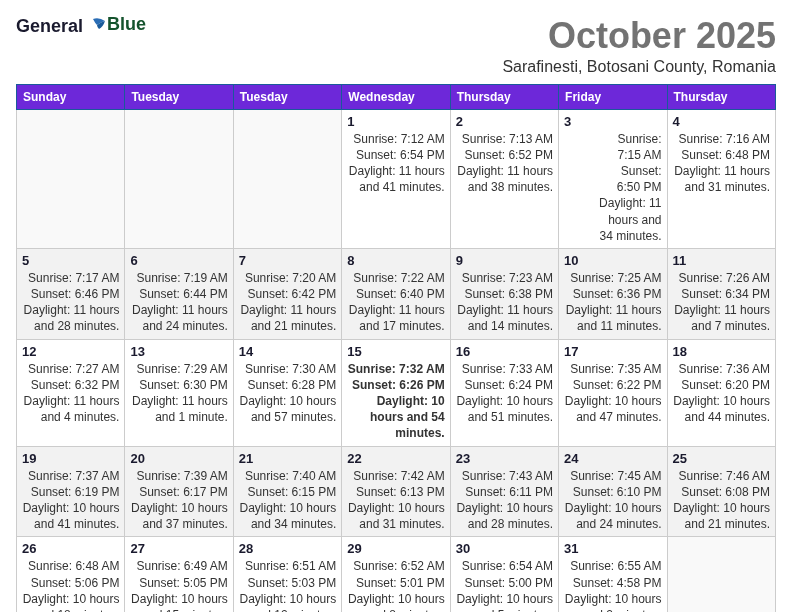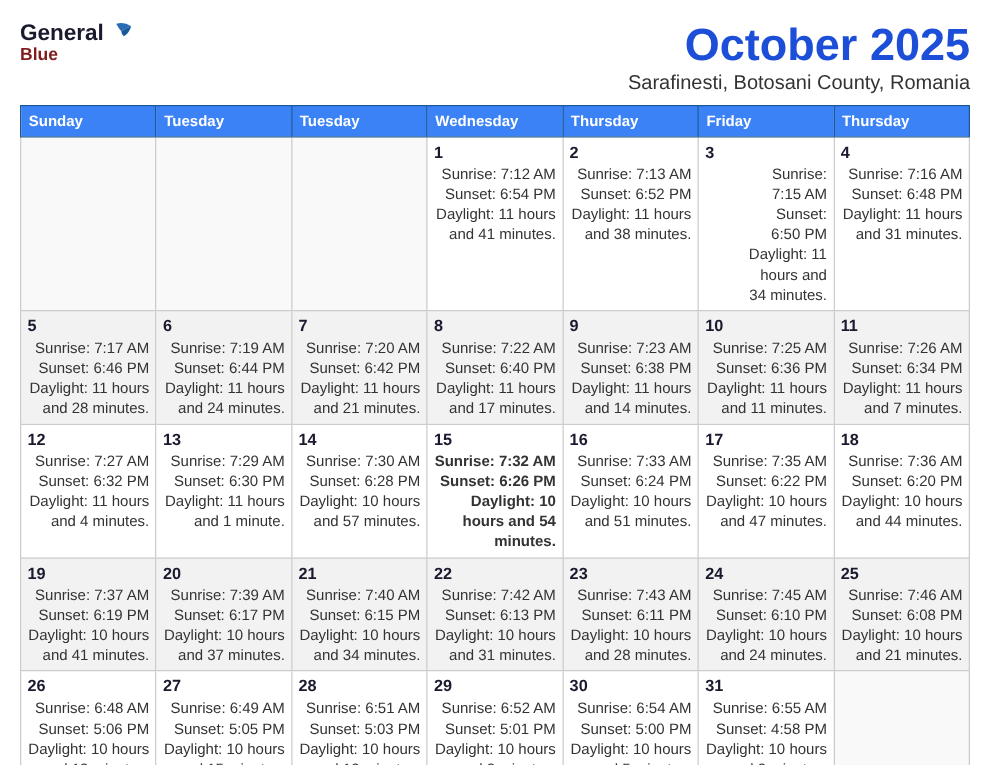--- a/index.html
+++ b/index.html
@@ -11,49 +11,49 @@
       padding: 16px;
     }
     .header {
       display: flex;
       align-items: flex-start;
       justify-content: space-between;
       margin-bottom: 8px;
     }
     .logo {
       display: flex;
-      flex-direction: column;
+      flex-direction: row;
       align-items: flex-start;
     }
     .logo-row {
       display: flex;
       align-items: center;
       gap: 0;
     }
     .title-block {
       text-align: right;
     }
     .month-title {
       font-size: 36px;
       font-weight: bold;
-      color: #1d4ed8;
+      color: #737373;
       line-height: 1.1;
     }
     .location-title {
       font-size: 16px;
       color: #333;
       margin-top: 2px;
     }
     .calendar {
       width: 100%;
       border-collapse: collapse;
       font-size: 11px;
     }
     .calendar th {
-      background: #3b82f6;
+      background: #6d28d9;
       color: #fff;
       text-align: left;
       padding: 5px 6px;
       font-size: 12px;
       font-weight: bold;
       border: 1px solid #1a5a9a;
     }
     .calendar td {
       border: 1px solid #ccc;
       vertical-align: top;
@@ -92,21 +92,21 @@
 
 <div class="header">
   <div class="logo">
     <div class="logo-row">
       <span style="font-size:18px;font-weight:bold;color:#1a1a2e;">General</span>
       <svg width="22" height="18" viewBox="0 0 22 18" style="margin-left:2px;margin-top:-2px;">
         <path d="M8 2 Q14 0 20 4 Q16 5 12 8 Q10 6 8 2Z" fill="#2a6db5"></path>
         <path d="M12 8 Q16 5 20 4 Q18 10 14 12 Q12 10 12 8Z" fill="#1a5a9a"></path>
       </svg>
     </div>
-    <span style="font-size:14px;font-weight:bold;color:#7f1d1d;margin-top:-2px;">Blue</span>
+    <span style="font-size:18px;font-weight:bold;color:#14532d;margin-top:-2px;">Blue</span>
   </div>
   <div class="title-block">
     <div class="month-title">October 2025</div>
     <div class="location-title">Sarafinesti, Botosani County, Romania</div>
   </div>
 </div>
 
 <table class="calendar">
   <thead>
     <tr>

